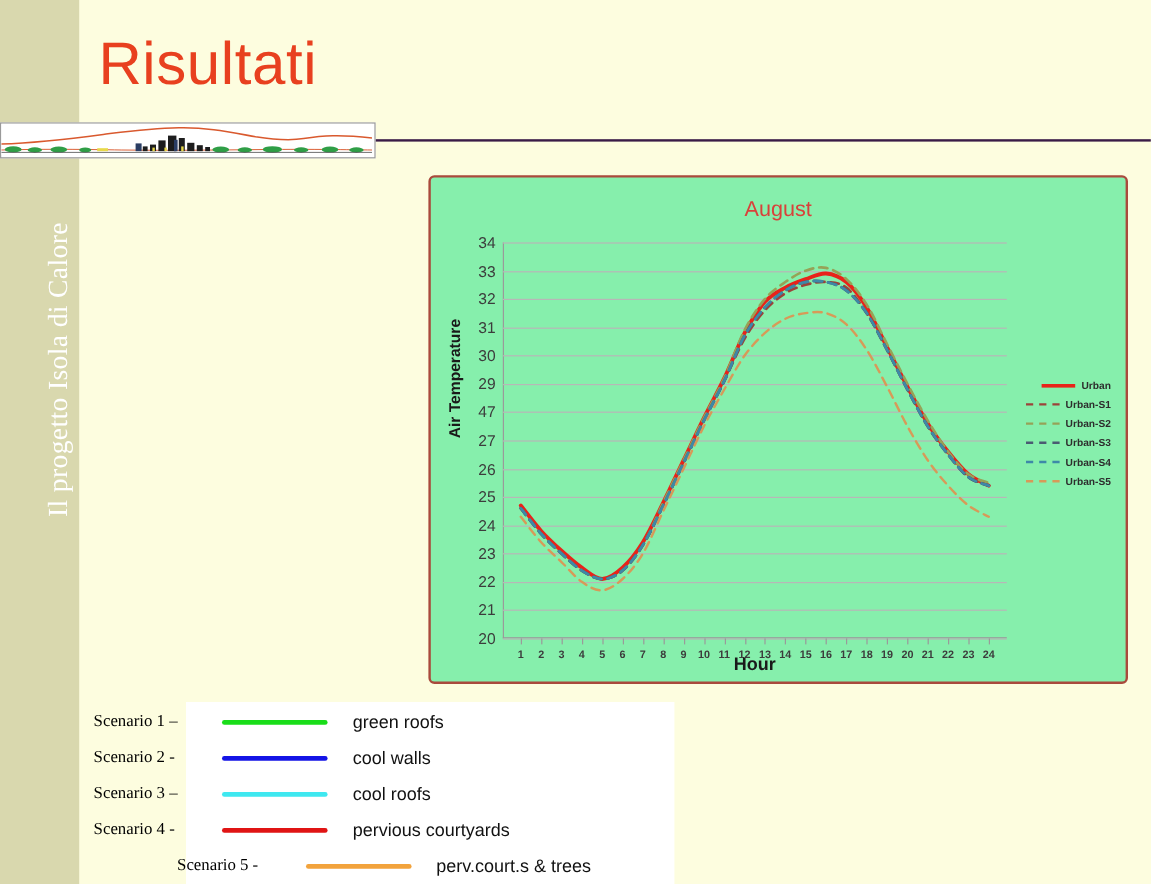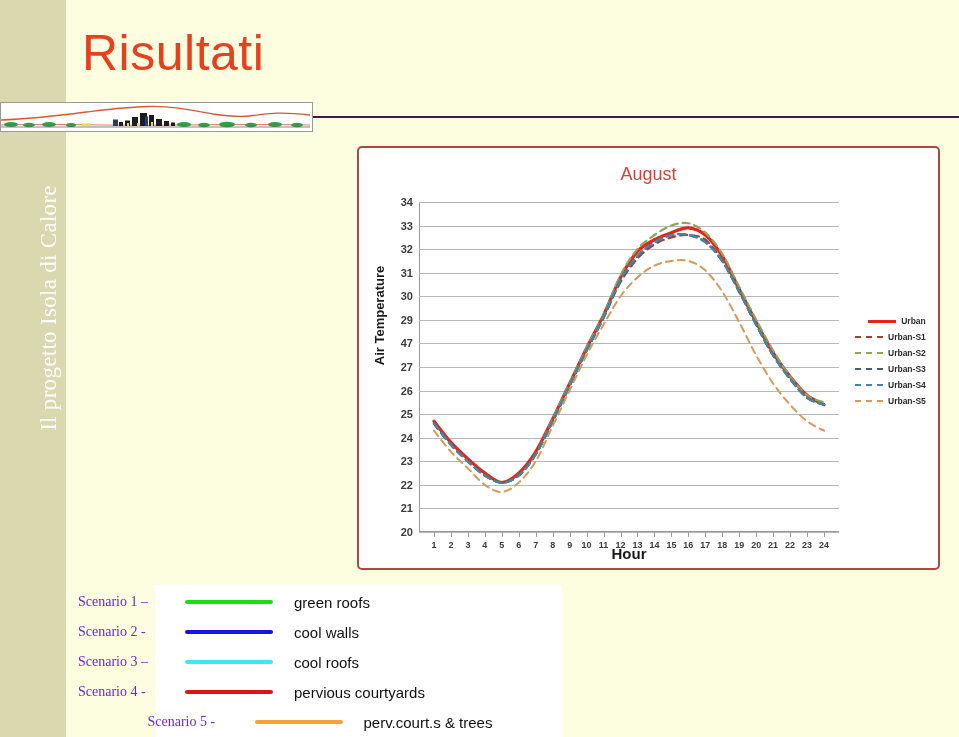--- a/index.html
+++ b/index.html
@@ -38,21 +38,21 @@
   
   #skyline{
     position:absolute;left:0;top:102px;width:311px;height:28px;
     background:#ffffff;border:1px solid #9a9a9a;
     overflow:hidden;
   }
   #skyline svg{display:block;}
   
   #chart-frame{
     position:absolute;left:357px;top:146px;width:583px;height:424px;
-    background:#ffffff;
+    background:#86efac;
     border:2px solid #a94a3c;
     border-radius:5px;
     box-sizing:border-box;
   }
   #chart-title{
     position:absolute;left:0;right:0;top:16px;text-align:center;
     color:#d9413a;font-size:18px;
   }
   #ylabel{
     position:absolute;left:-50px;top:160px;width:140px;
@@ -64,21 +64,21 @@
     font-size:15px;color:#1a1a1a;font-weight:600;
   }
   
   #plot{
     position:absolute;left:60px;top:54px;width:420px;height:330px;
   }
   #plot-inner{position:absolute;inset:0;}
   .ytick{
     position:absolute;right:100%;margin-right:6px;
     transform:translateY(-50%);
-    font-size:11px;color:#3c3c3c;font-weight:700;white-space:nowrap;
+    font-size:13px;color:#3c3c3c;font-weight:400;white-space:nowrap;
   }
   .gridline{
     position:absolute;left:0;width:100%;height:1px;background:#b7b7b7;
   }
   .xtick{
     position:absolute;top:100%;margin-top:8px;transform:translateX(-50%);
     font-size:9px;color:#3c3c3c;font-weight:600;
   }
   .xtickmark{
     position:absolute;top:100%;width:1px;height:5px;background:#9a9a9a;
@@ -99,21 +99,21 @@
     position:absolute;left:66px;top:585px;width:496px;height:152px;
   }
   #scenario-white{
     position:absolute;left:89px;top:0;width:407px;height:152px;background:#ffffff;
   }
   .scen-row{
     position:absolute;left:0;width:100%;height:30px;display:flex;align-items:center;
   }
   .scen-name{
     width:98px;padding-left:12px;box-sizing:border-box;
-    color:#6d28d9;font-family:"Liberation Serif", serif;font-size:14px;white-space:nowrap;
+    color:#000000;font-family:"Liberation Serif", serif;font-size:14px;white-space:nowrap;
   }
   .scen-line-cell{width:130px;display:flex;align-items:center;justify-content:center;}
   .scen-line{width:88px;height:4px;border-radius:2px;}
   .scen-desc{font-size:15px;color:#111;white-space:nowrap;}
 </style>
 </head>
 <body>
 
 <div id="sidebar">
   <div id="sidebar-title">Il progetto Isola di Calore</div>

